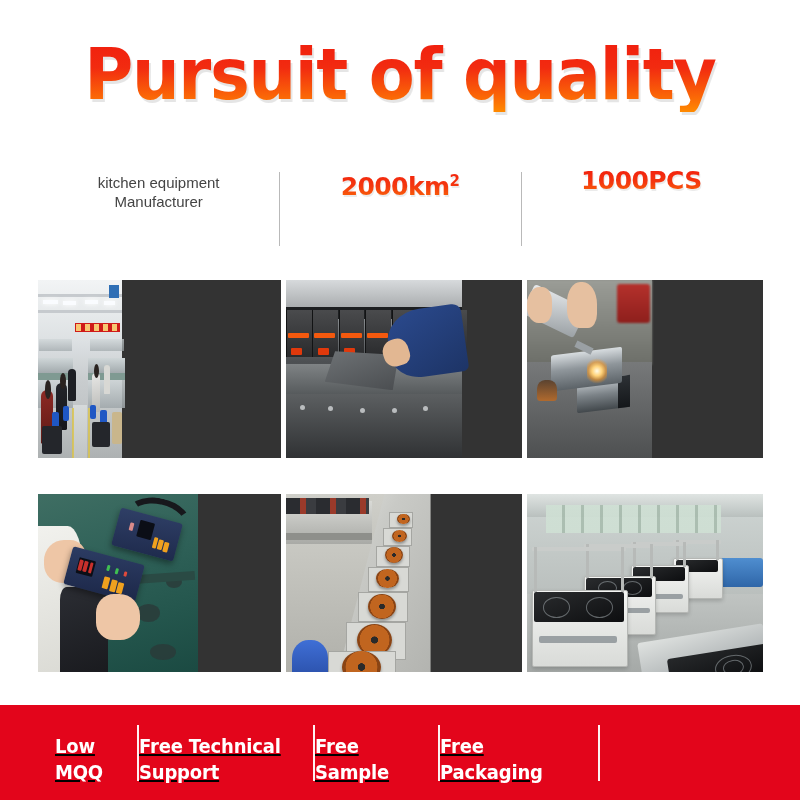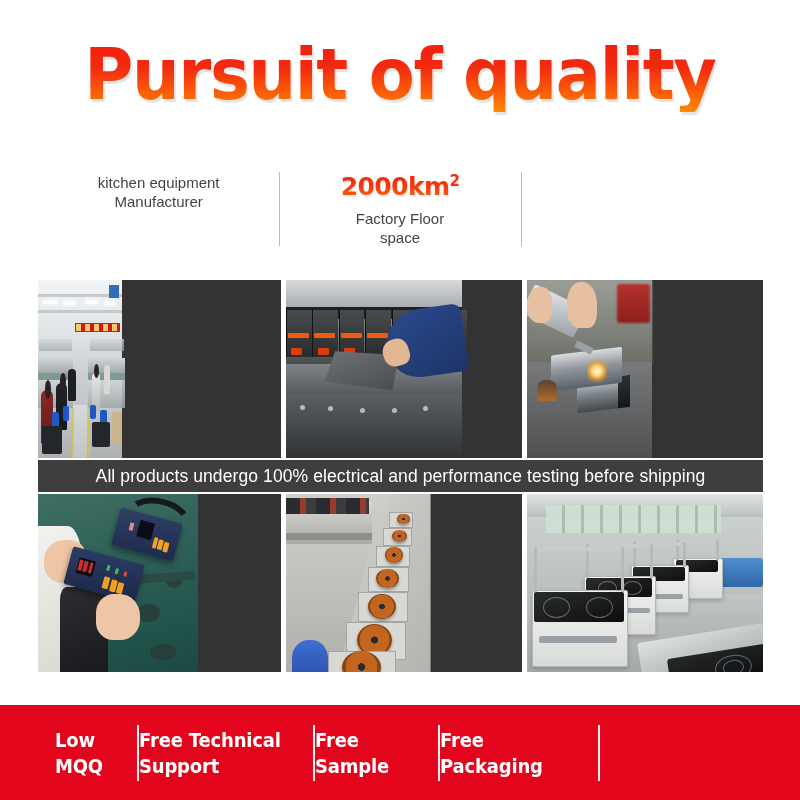--- a/index.html
+++ b/index.html
@@ -64,21 +64,21 @@
   .caption{
     position:absolute;left:0;top:180px;width:725px;height:32px;
     background:#3e3e3e;color:#fff;display:flex;align-items:center;
     justify-content:center;font-size:17.5px;font-weight:normal;
     letter-spacing:0.1px;white-space:nowrap;
   }
 
   
   .redbar{position:absolute;left:0;top:705px;width:800px;height:95px;background:#e3051b;}
   .redbar-inner{position:absolute;left:55px;top:16px;width:700px;height:64px;display:flex;}
-  .perk{position:relative;display:flex;align-items:center;}
+  .perk{position:relative;display:flex;align-items:flex-end;text-decoration:underline;}
   .perk-label{
     font-family:"DejaVu Sans","Liberation Sans",sans-serif;
     color:#fff;font-weight:bold;font-size:20px;line-height:26px;
     letter-spacing:-0.2px;transform:scaleX(0.9);transform-origin:left center;
     white-space:pre-line;
   }
   .perk .sep{
     position:absolute;right:0;top:4px;width:2px;height:56px;background:#ffffff;opacity:.95;
   }
   .p1{width:84px;}
@@ -248,25 +248,24 @@
   <div class="stats">
 
     <div class="stat">
       <div class="stat-desc">kitchen equipment
 Manufacturer</div>
     </div>
 
 
     <div class="stat">
       <div class="stat-value"><span>2000km</span><sup>2</sup></div>
-      <div class="stat-desc">Factory Floor
-space</div>
     </div>
 
     <div class="stat">
+      <div class="stat-value">1000PCS</div>
     </div>
 
   </div>
 
   <div class="grid">
 
     <div class="row top">
 
       <div class="cell c1">
         <div class="ph p1 p1-bg">
@@ -360,21 +359,20 @@
           <div class="tip"></div>
           <div class="spark"></div>
           <div class="hand1"></div>
           <div class="hand2"></div>
           <div class="clip"></div>
         </div>
       </div>
 
     </div>
 
-    <div class="caption">All products undergo 100% electrical and performance testing before shipping</div>
 
     <div class="row bottom">
 
       <div class="cell c1">
         <div class="ph p4 p4-bg">
           <div class="blob" style="left:62%;top:62%;width:14%;height:10%;"></div>
           <div class="blob" style="left:80%;top:46%;width:10%;height:7%;"></div>
           <div class="blob" style="left:70%;top:84%;width:16%;height:9%;"></div>
           <div class="cable"></div>
           <div class="bar"></div>

